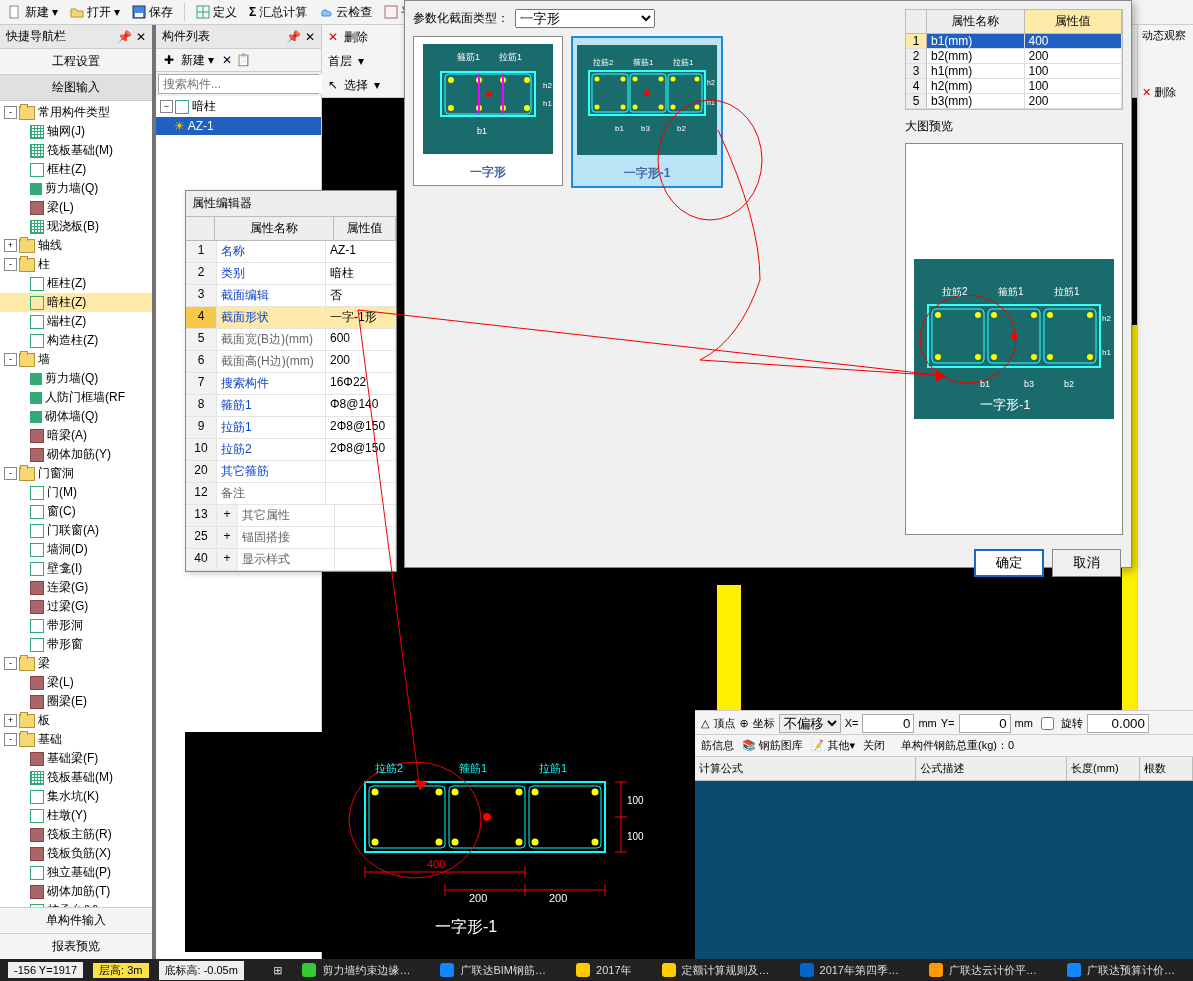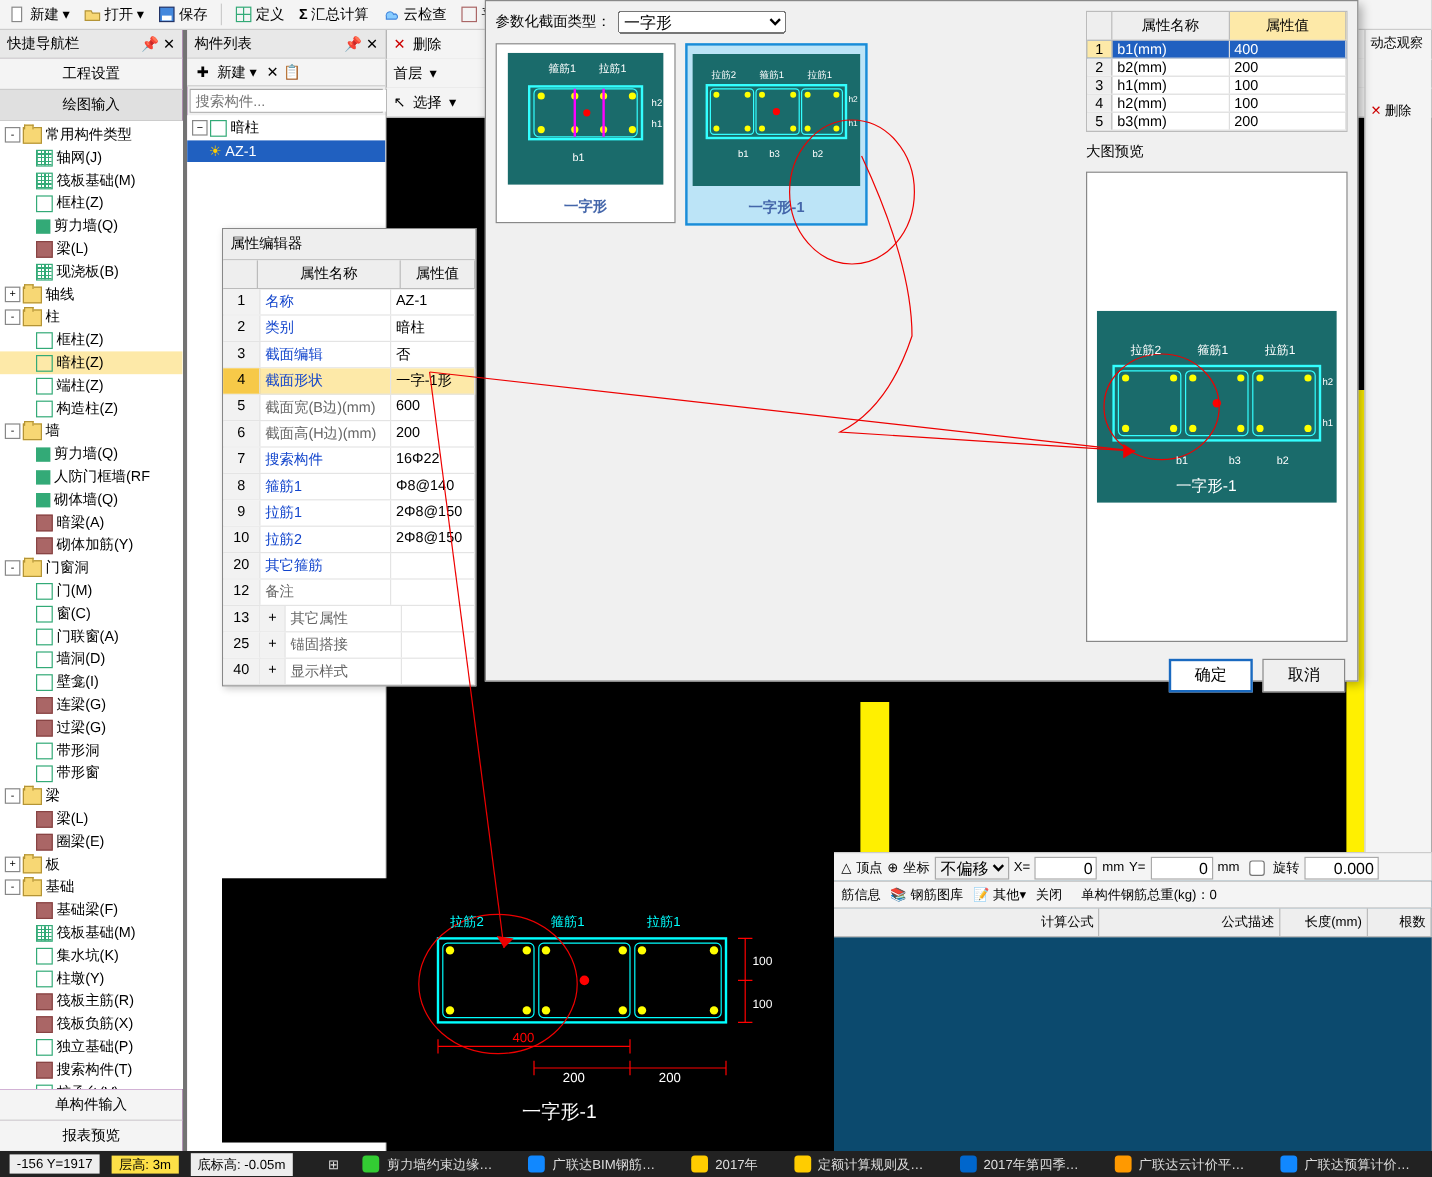--- a/index.html
+++ b/index.html
@@ -85,21 +85,21 @@
 
   
   .coordbar{position:absolute;left:695px;top:710px;right:0;height:24px;background:#f4f4f4;border-top:1px solid #ccc;display:flex;align-items:center;gap:4px;padding:0 6px;z-index:5;font-size:11px}
   .coordbar input[type=text]{width:44px;border:1px solid #aaa;text-align:right;padding:1px 3px}
   .coordbar select{border:1px solid #aaa}
 
   
   .rebar-table{position:absolute;left:695px;top:734px;right:0;bottom:0;background:#0c4a6e;border-top:1px solid #ccc;z-index:5}
   .rebar-head{display:flex;align-items:center;gap:8px;padding:3px 6px;border-bottom:1px solid #ccc;background:#f4f4f4;font-size:11px}
   .rt-head{display:flex;background:#eee;border-bottom:1px solid #bbb}
-  .rt-head>div{padding:4px;border-right:1px solid #bbb;text-align:right;font-size:11px}
+  .rt-head>div{padding:4px;border-right:1px solid #bbb;text-align:left;font-size:11px}
 
   .statusbar{position:fixed;bottom:0;left:0;right:0;height:22px;background:#222;color:#ddd;display:flex;align-items:center;padding:0 8px;gap:10px;font-size:11px;z-index:100}
   .taskbar-app{display:flex;align-items:center;gap:6px;padding:2px 10px}
   .taskbar-ico{width:14px;height:14px;border-radius:3px;display:inline-block}
 
   .annot-line{stroke:#e00;stroke-width:1;fill:none}
   .annot-ellipse{stroke:#e00;stroke-width:1;fill:none}
 
   .footer-buttons{border-top:1px solid #ccc}
   .footer-btn{padding:4px;text-align:center;border-bottom:1px solid #ccc;background:#f4f4f4;cursor:pointer}
@@ -371,21 +371,21 @@
             <span>筏板负筋(X)</span>
           </div>
           <div class="tree-node">
             <span class="tree-indent" style="width:28px"></span>
             <span class="item-ico colico"></span>
             <span>独立基础(P)</span>
           </div>
           <div class="tree-node">
             <span class="tree-indent" style="width:28px"></span>
             <span class="item-ico barico"></span>
-            <span>搜索构件(T)</span>
+            <span>砌体加筋(T)</span>
           </div>
           <div class="tree-node">
             <span class="tree-indent" style="width:28px"></span>
             <span class="item-ico colico"></span>
             <span>桩承台(V)</span>
           </div>
         </div>
     </div>
     <div class="footer-buttons">
       <div class="footer-btn">单构件输入</div>

